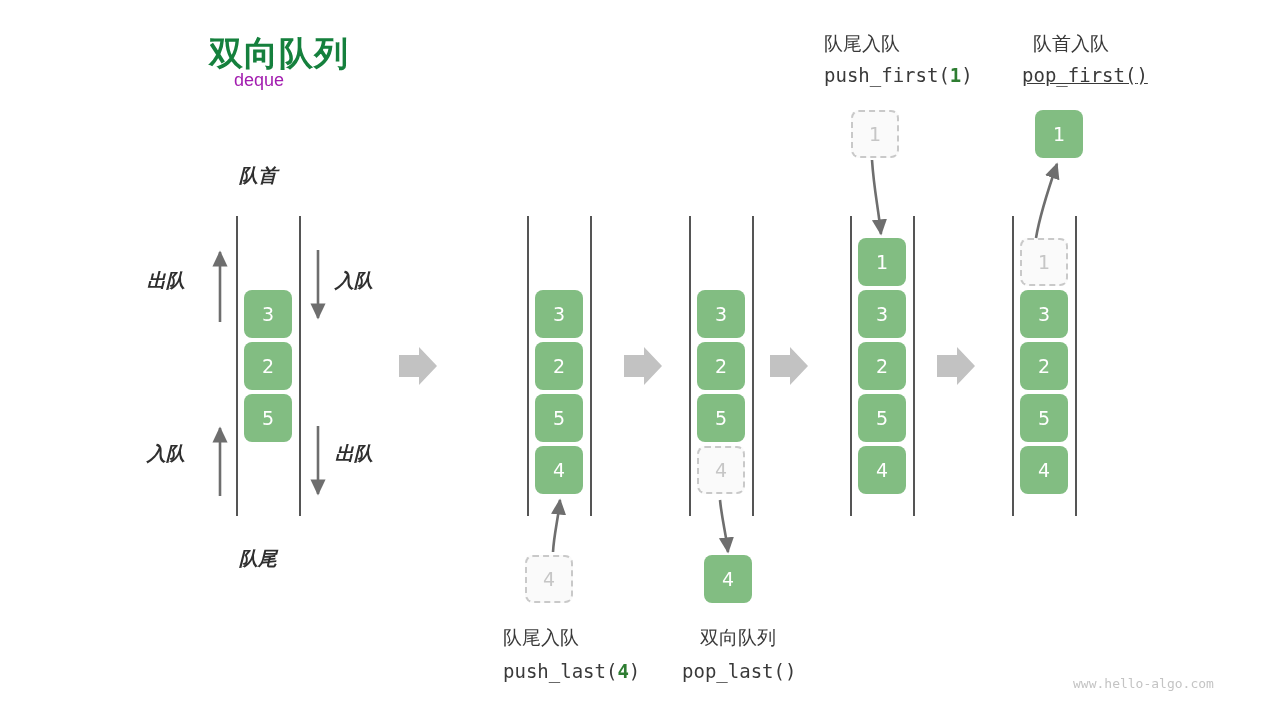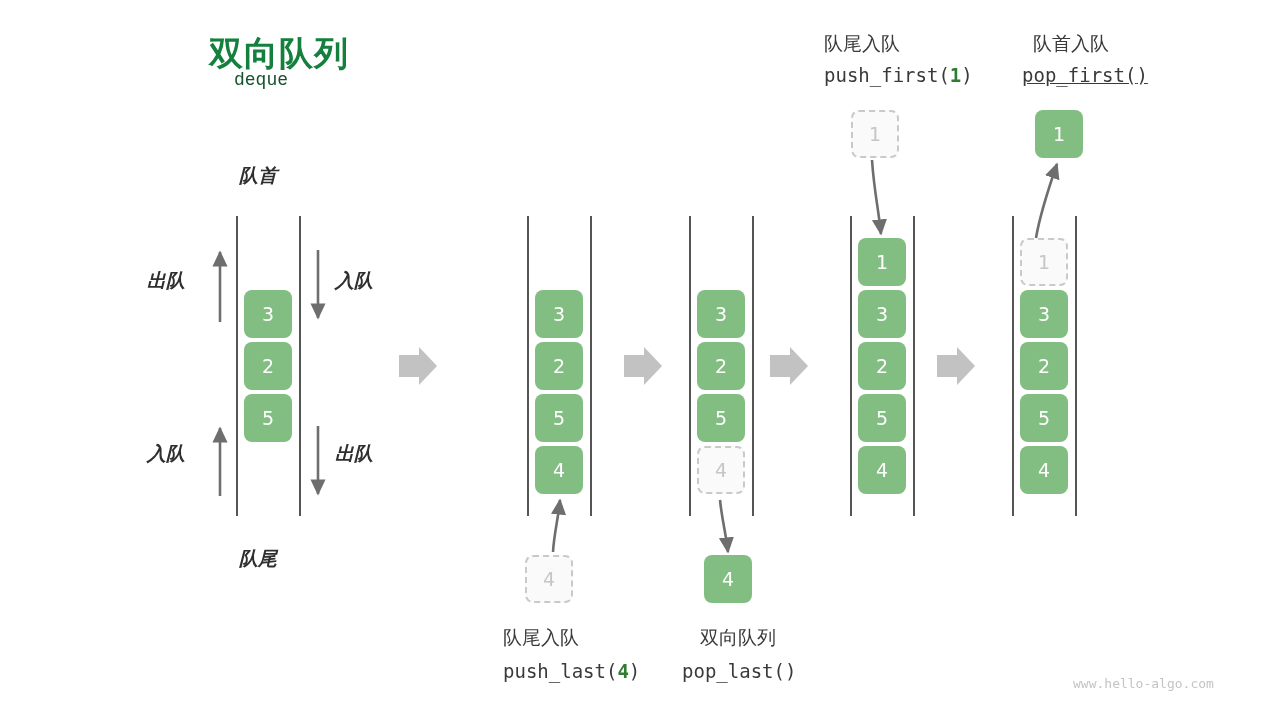--- a/index.html
+++ b/index.html
@@ -25,23 +25,23 @@
 
   
   .title-cn {
     font-size: 34px;
     font-weight: bold;
     color: #15803d;
     letter-spacing: 1px;
     white-space: nowrap;
   }
   .title-en {
-    font-family: Liberation Mono, monospace;
+    font-family: Liberation Sans, sans-serif;
     font-size: 18px;
-    color: #14532d;
+    color: #a21caf;
     white-space: nowrap;
   }
   .label-cn-bold {
     font-size: 19px;
     font-weight: bold;
     color: #2f2f2f;
     white-space: nowrap;
     font-style: italic;
   }
   .op-cn {

